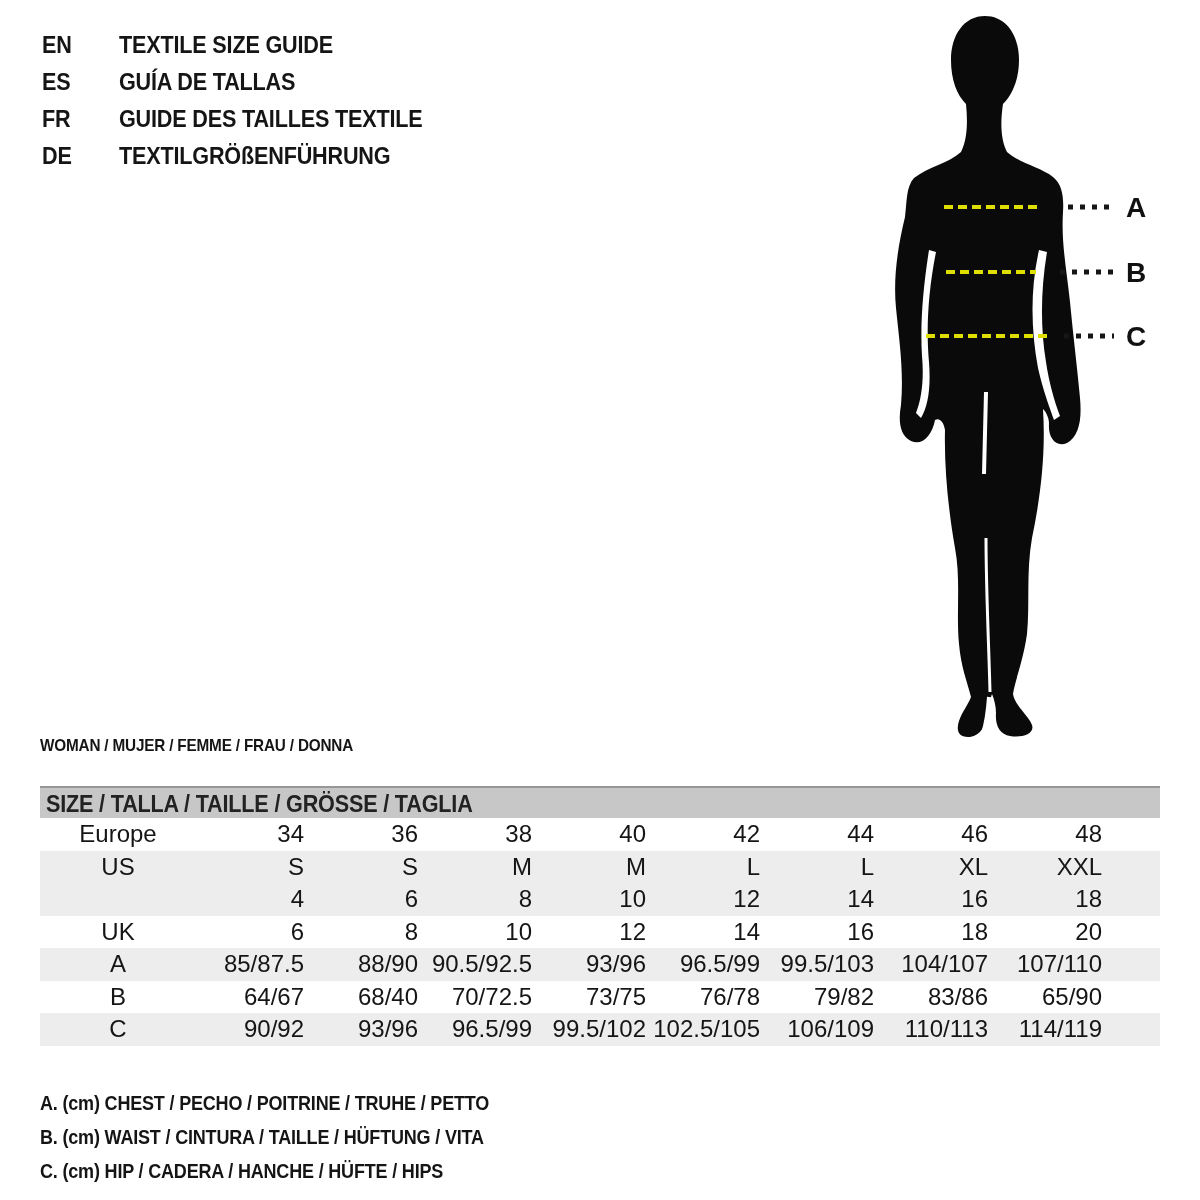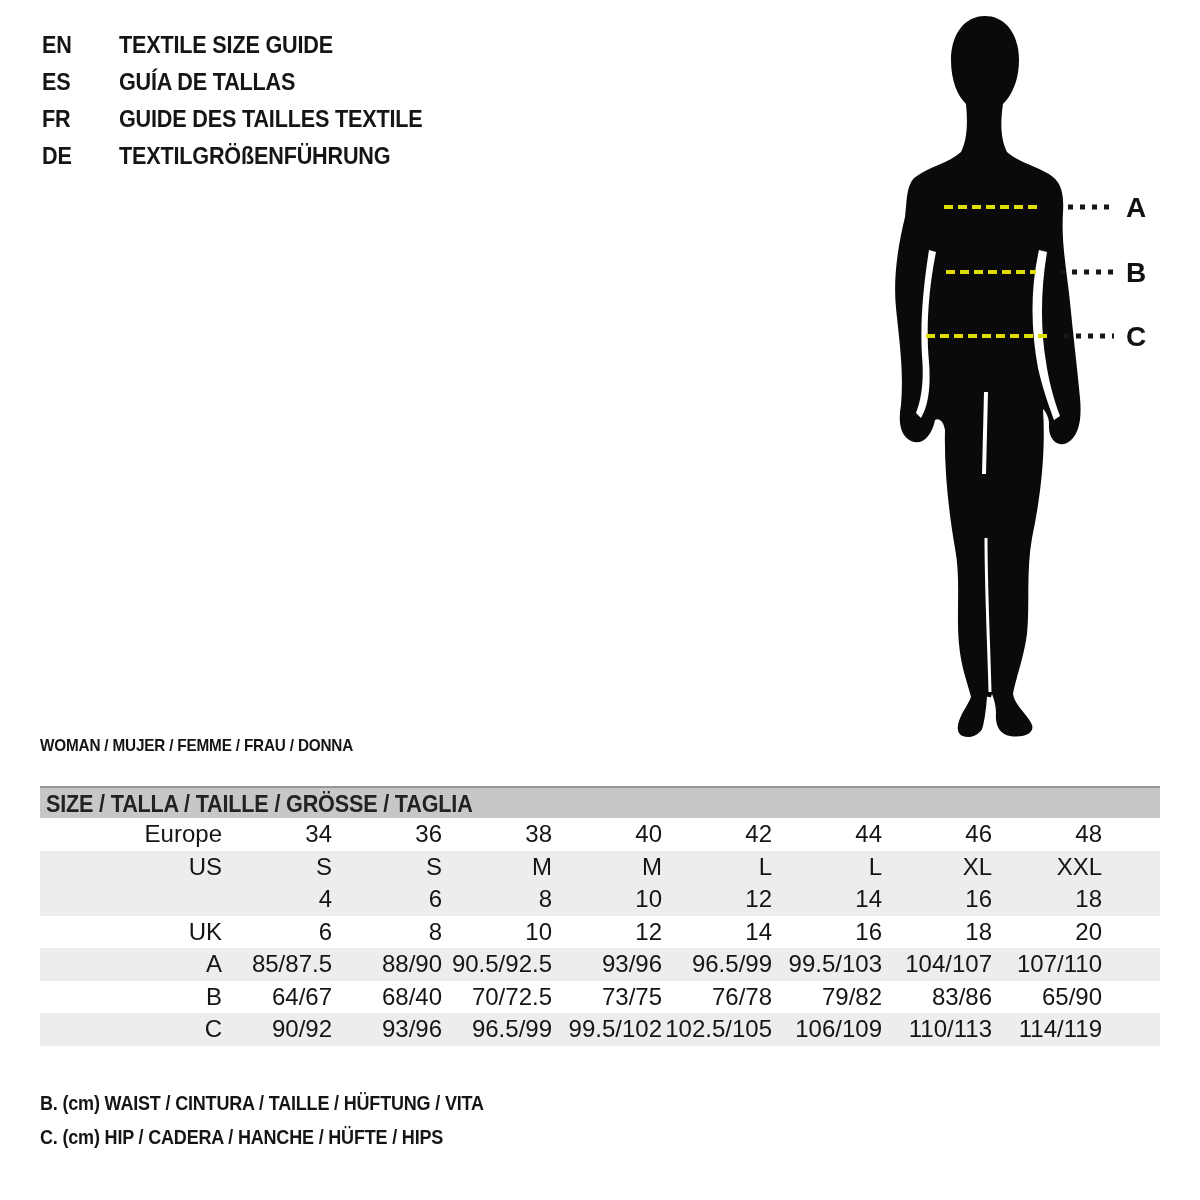--- a/index.html
+++ b/index.html
@@ -27,21 +27,21 @@
   .woman-title{position:absolute;left:40px;top:736px;font-size:17px;font-weight:bold;}
 
   
   .size-table{position:absolute;left:40px;top:786px;width:1130px;font-size:24px;}
   .thead{
     height:32px;line-height:32px;background:#c7c7c7;border-top:2px solid #979797;
     font-weight:bold;padding-left:6px;color:#222;box-sizing:border-box;
   }
   .trow{display:flex;height:32.5px;line-height:32.5px;padding-right:68px;box-sizing:border-box;}
   .trow.shaded{background:#ededed;}
-  .rlabel{flex:0 0 150px;padding-left:6px;box-sizing:border-box;text-align:right;margin-left:32px;}
+  .rlabel{flex:0 0 150px;padding-left:6px;box-sizing:border-box;text-align:center;}
   .cell{flex:1;text-align:right;}
 
   
   .legend{position:absolute;left:40px;top:1086px;}
   .legend-line{font-size:20px;font-weight:bold;line-height:34px;white-space:nowrap;}
 </style>
 </head>
 <body>
 
 <div class="canvas">
@@ -214,17 +214,18 @@
       <div class="cell">96.5/99</div>
       <div class="cell">99.5/102</div>
       <div class="cell">102.5/105</div>
       <div class="cell">106/109</div>
       <div class="cell">110/113</div>
       <div class="cell">114/119</div>
     </div>
   </div>
 
   <div class="legend">
+    <div class="legend-line"><span class="cond">A. (cm) CHEST / PECHO / POITRINE / TRUHE / PETTO</span></div>
     <div class="legend-line"><span class="cond">B. (cm) WAIST / CINTURA / TAILLE / HÜFTUNG / VITA</span></div>
     <div class="legend-line"><span class="cond">C. (cm) HIP / CADERA / HANCHE / HÜFTE / HIPS</span></div>
   </div>
 
 </div>
 
 </body></html>

